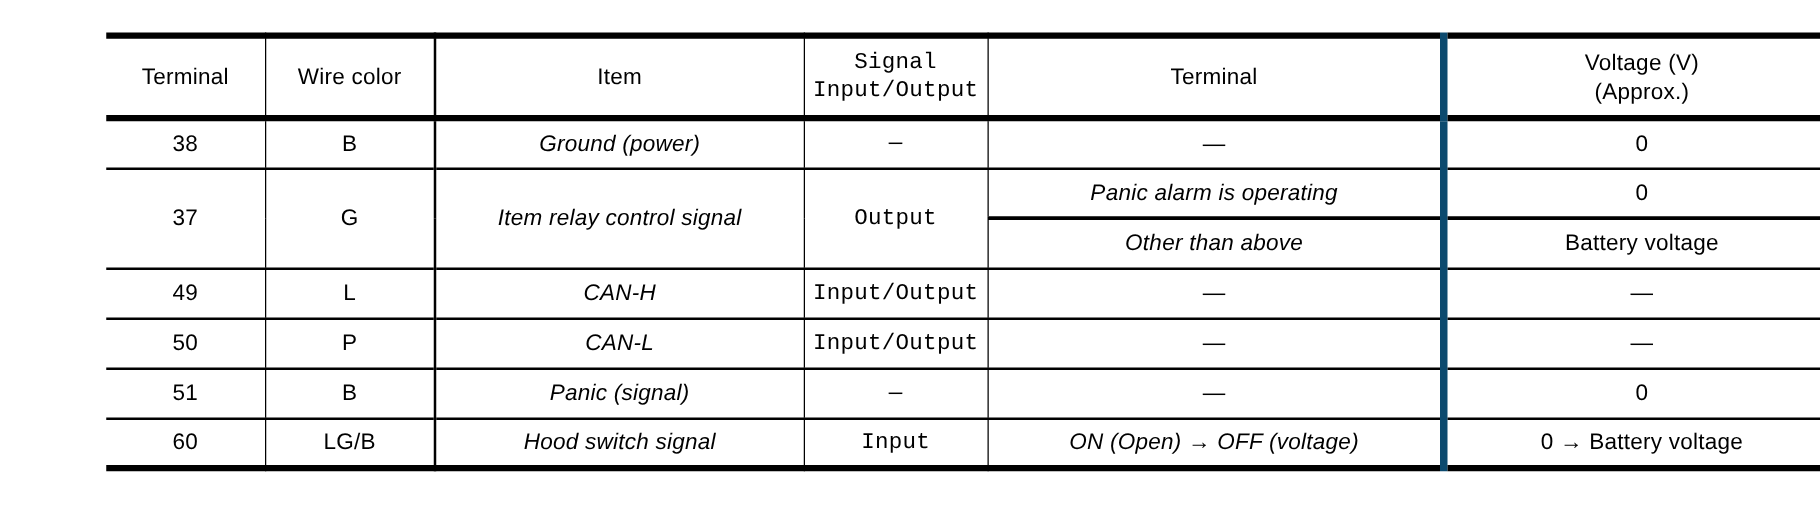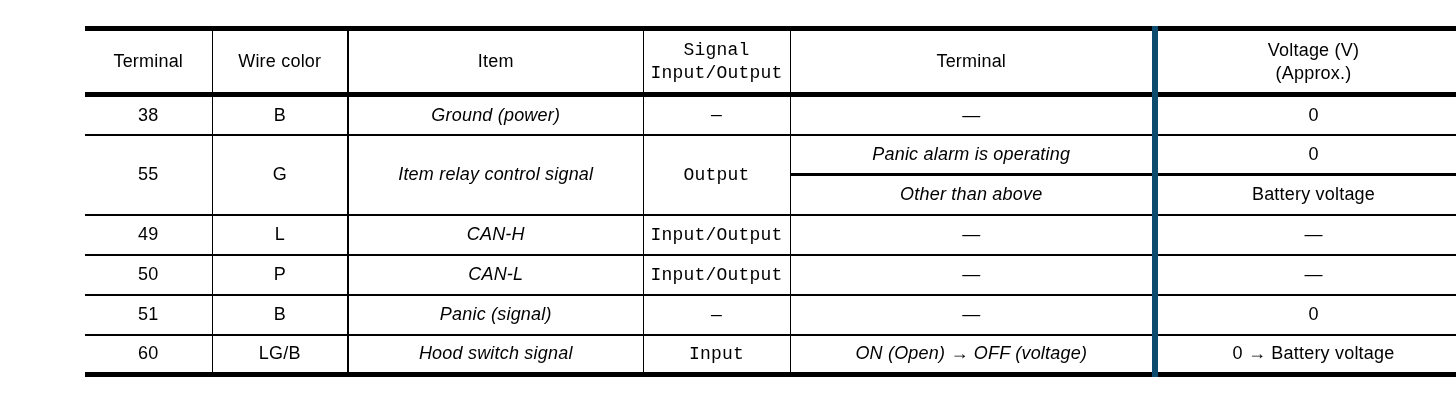--- a/index.html
+++ b/index.html
@@ -85,21 +85,21 @@
     <tbody>
       <tr class="first-body-row">
         <td class="c-term">38</td>
         <td class="c-wire">B</td>
         <td class="c-item al pad-item">Ground (power)</td>
         <td class="c-signal">—</td>
         <td class="c-cond">—</td>
         <td class="c-volt">0</td>
       </tr>
       <tr>
-        <td class="c-term" rowspan="2">55</td>
+        <td class="c-term" rowspan="2">37</td>
         <td class="c-wire" rowspan="2">G</td>
         <td class="c-item al pad-item" rowspan="2">Item relay control signal</td>
         <td class="c-signal" rowspan="2">Output</td>
         <td class="c-cond al pad-cond">Panic alarm is operating</td>
         <td class="c-volt">0</td>
       </tr>
       <tr class="sub-row">
         <td class="c-cond al pad-cond">Other than above</td>
         <td class="c-volt">Battery voltage</td>
       </tr>

